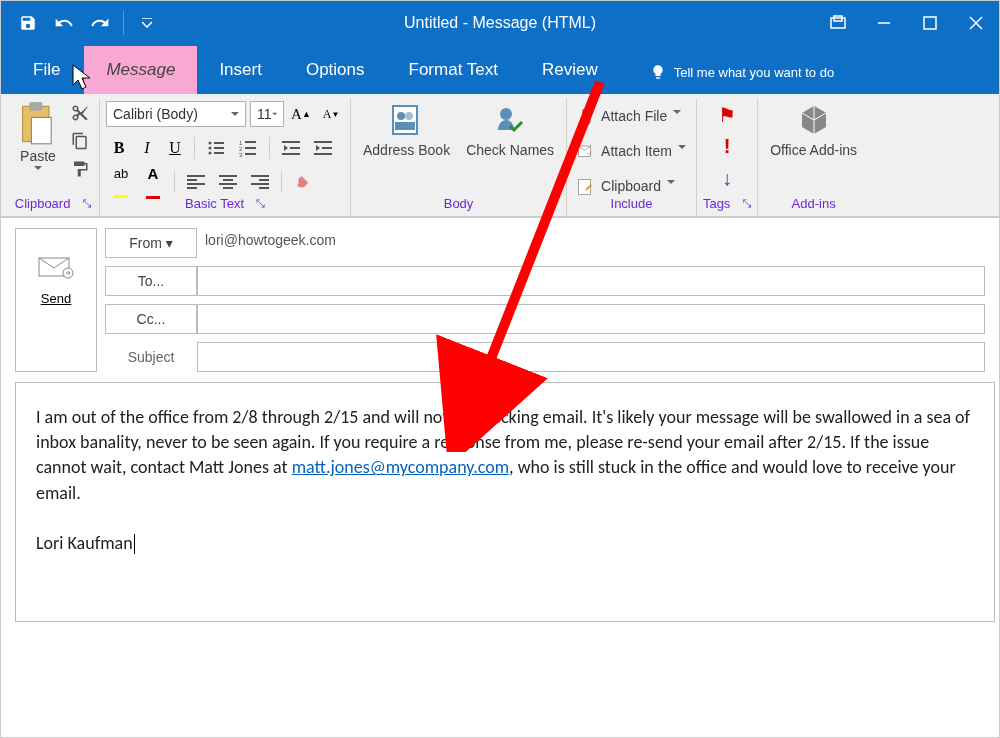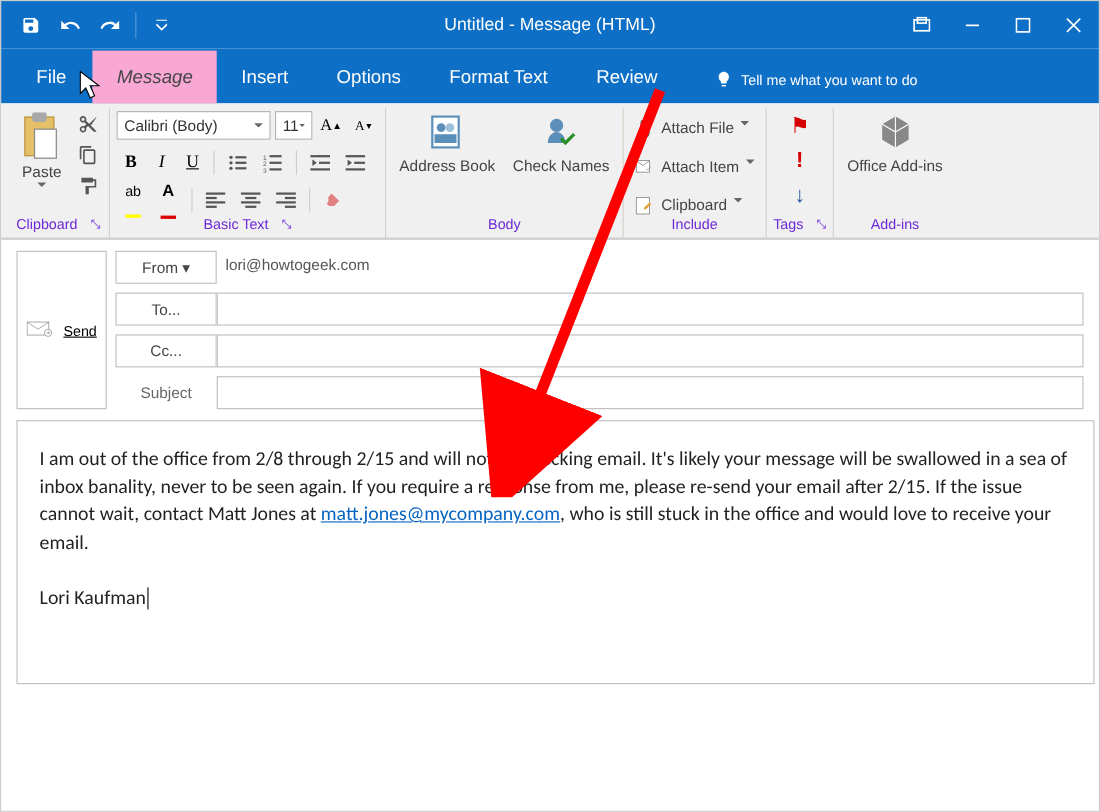--- a/index.html
+++ b/index.html
@@ -60,21 +60,21 @@
   .big-btn { display: flex; flex-direction: column; align-items: center; padding: 2px 6px; cursor: pointer; gap: 4px; }
   .big-btn .label { font-size: 14px; color: #444; text-align: center; line-height: 1.2; }
   
   .include-row { display: flex; gap: 6px; padding: 2px 4px; cursor: pointer; font-size: 14px; color: #444; margin-top: 10px; }
   .flag-icon { color: #d50000; font-size: 20px; }
   .excl-icon { color: #d50000; font-size: 20px; font-weight: bold; }
   .down-icon { color: #2a579a; font-size: 20px; }
   
   
   .compose { padding: 10px 14px 0 14px; display: flex; gap: 8px; }
-  .send-box { border: 1px solid #bcbcbc; padding: 28px 8px; display: flex; flex-direction: row; align-items: center; gap: 10px; cursor: pointer; width: 82px; text-align:center; }
+  .send-box { border: 1px solid #bcbcbc; padding: 28px 8px; display: flex; flex-direction: column; align-items: center; gap: 10px; cursor: pointer; width: 82px; text-align:center;text-decoration:underline; }
   .fields { flex: 1; display: flex; flex-direction: column; gap: 8px; }
   .field-row { display: flex; align-items: center; }
   .field-btn { border: 1px solid #bcbcbc; width: 92px; padding: 6px 4px; text-align: center; font-size: 14px; color: #444; cursor: pointer; background: #fff; }
   .field-input { flex: 1; border: 1px solid #bcbcbc; height: 30px; padding: 4px 8px; font-size: 14px; color: #555; }
   .field-input.noborder { border: none; }
   .subj-label { width: 92px; text-align: center; font-size: 14px; color: #666; }
   .from-row .field-input { border: none; }
   
   
   .body-box { border: 1px solid #bcbcbc; margin: 10px 4px 14px 14px; padding: 22px 20px; min-height: 240px; font-family: Calibri, sans-serif; font-size: 18px; color: #222; line-height: 1.4; position: relative; }

